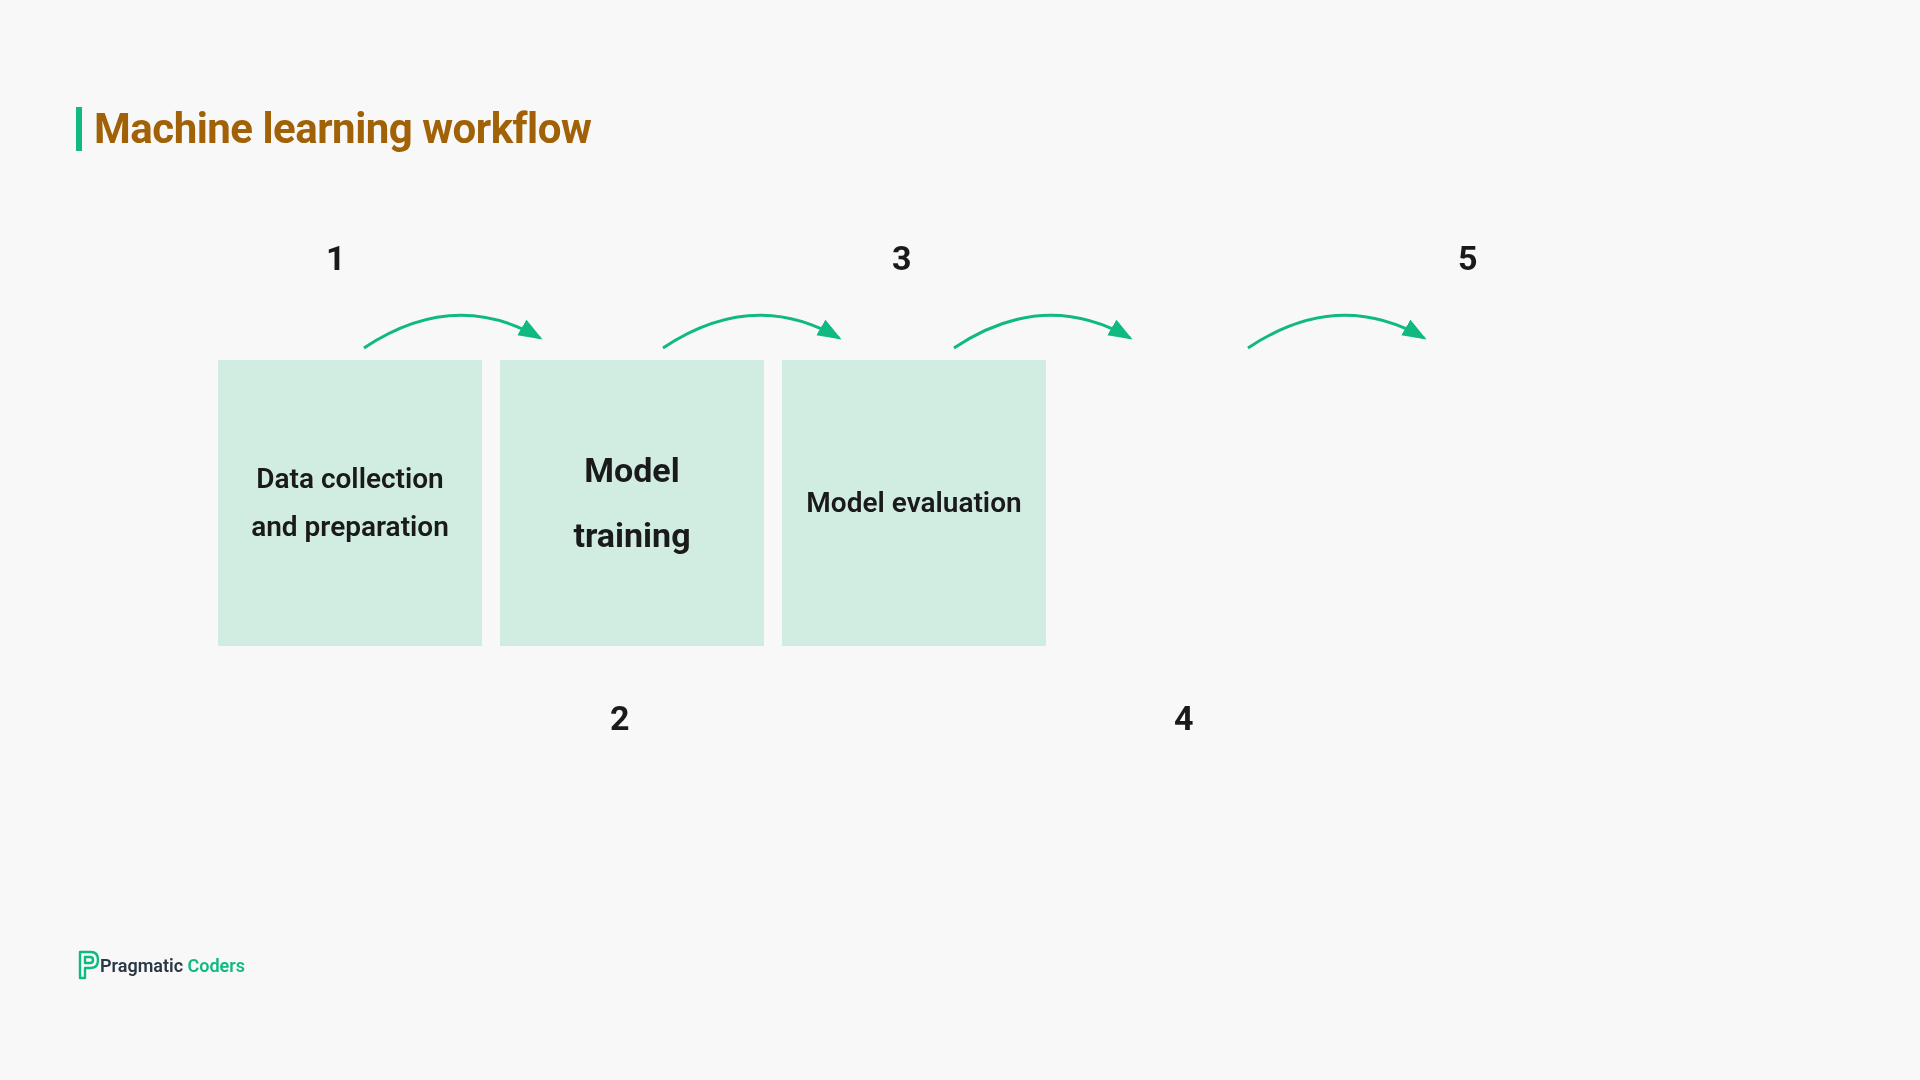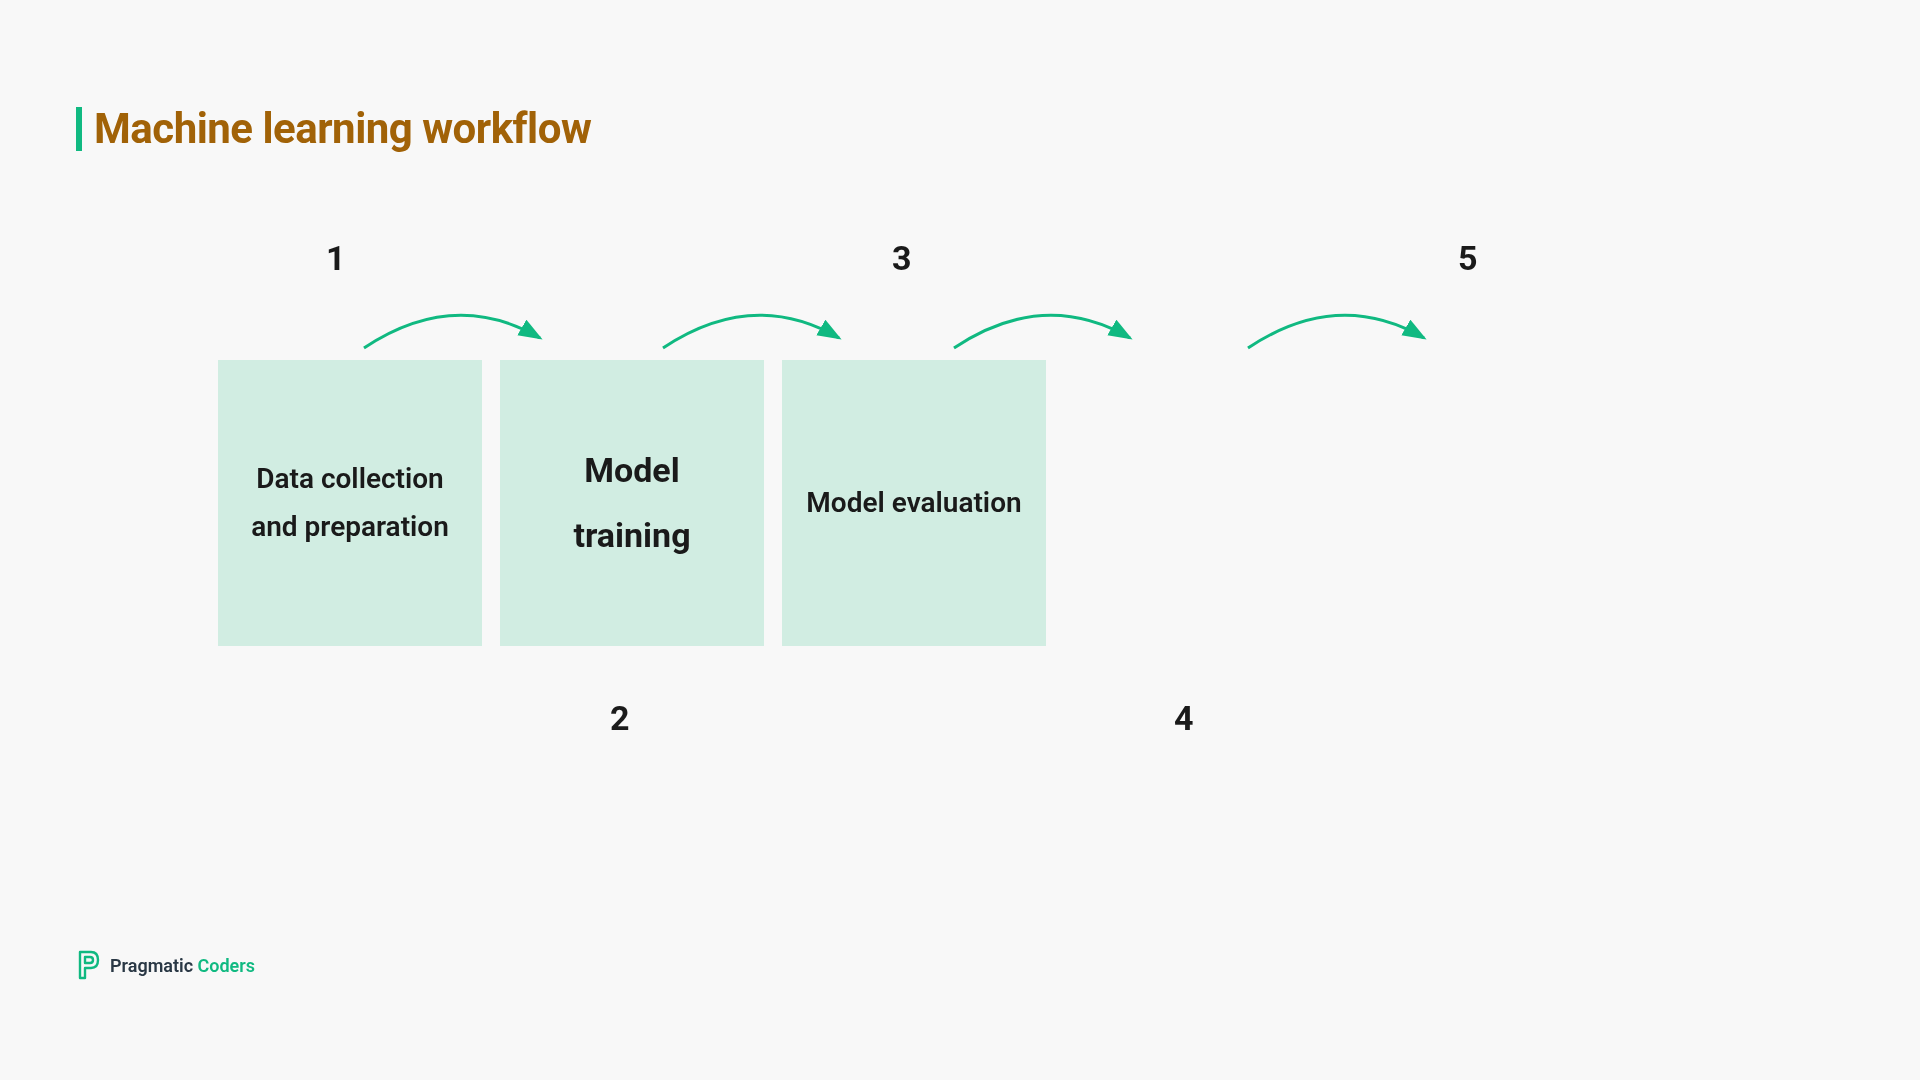--- a/index.html
+++ b/index.html
@@ -82,21 +82,20 @@
     .a1 { left: 354px; }
     .a2 { left: 653px; }
     .a3 { left: 944px; }
     .a4 { left: 1238px; }
     .logo-wrap {
       position: absolute;
       bottom: 100px;
       left: 76px;
       display: flex;
       align-items: center;
-      gap: 10px;
     }
     .logo-p {
       width: 24px;
       height: 30px;
     }
     .logo-text {
       font-size: 18px;
       font-weight: 600;
     }
     .logo-text .dark { color: #2a3845; }

